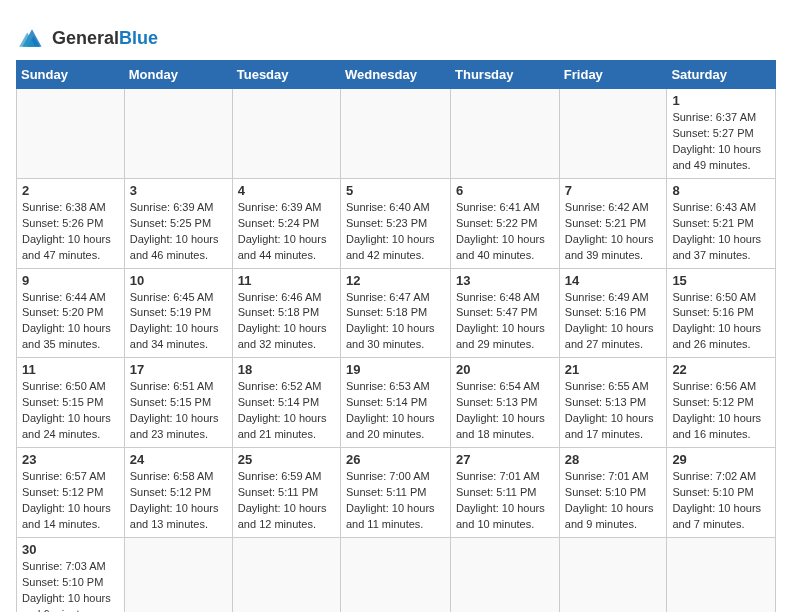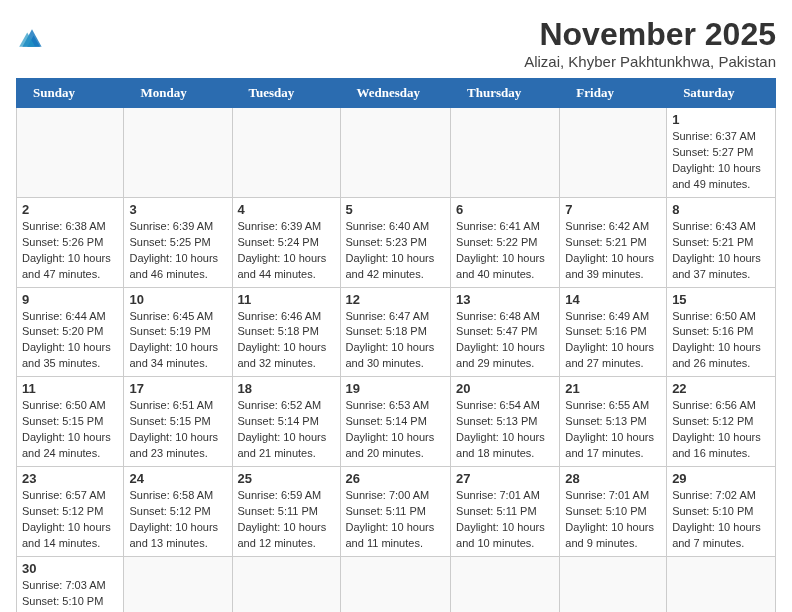--- a/index.html
+++ b/index.html
@@ -49,24 +49,23 @@
     .calendar {
       width: 100%;
       border-collapse: collapse;
       border: 1px solid #ccc;
     }
     .calendar th {
       background-color: #2b6cb0;
       color: #fff;
       font-size: 13px;
       font-weight: bold;
-      padding: 6px 16px;
+      padding: 6px 4px;
       text-align: left;
       border: 1px solid #2b6cb0;
-      font-family: Liberation Serif, serif;
     }
     .calendar td {
       border: 1px solid #ccc;
       vertical-align: top;
       padding: 4px 5px;
       font-size: 11px;
       color: #333;
       width: 113px;
       min-height: 70px;
     }
@@ -90,24 +89,23 @@
 <body>
 
 <div class="header-area">
   <div class="logo">
     <svg class="logo-icon" viewBox="0 0 40 34" xmlns="http://www.w3.org/2000/svg">
       <rect x="0" y="0" width="40" height="34" fill="white"></rect>
       <polygon points="8,28 20,6 32,28" fill="#1a7abf" opacity="0.85"></polygon>
       <polygon points="14,28 22,14 30,28" fill="#1a7abf"></polygon>
       <polygon points="4,28 14,10 24,28" fill="#2196c4" opacity="0.7"></polygon>
     </svg>
-  </div>
-  <div class="title-area">
-    <div class="month-title">November 2025</div>
-    <div class="location-title">Alizai, Khyber Pakhtunkhwa, Pakistan</div>
+    <div>
+      <div class="logo-text"><span>General</span><span style="color:#1a7abf">Blue</span></div>
+    </div>
   </div>
 </div>
 
 <table class="calendar">
   <thead>
     <tr>
     <th>Sunday</th>
         <th>Monday</th>
         <th>Tuesday</th>
         <th>Wednesday</th>

